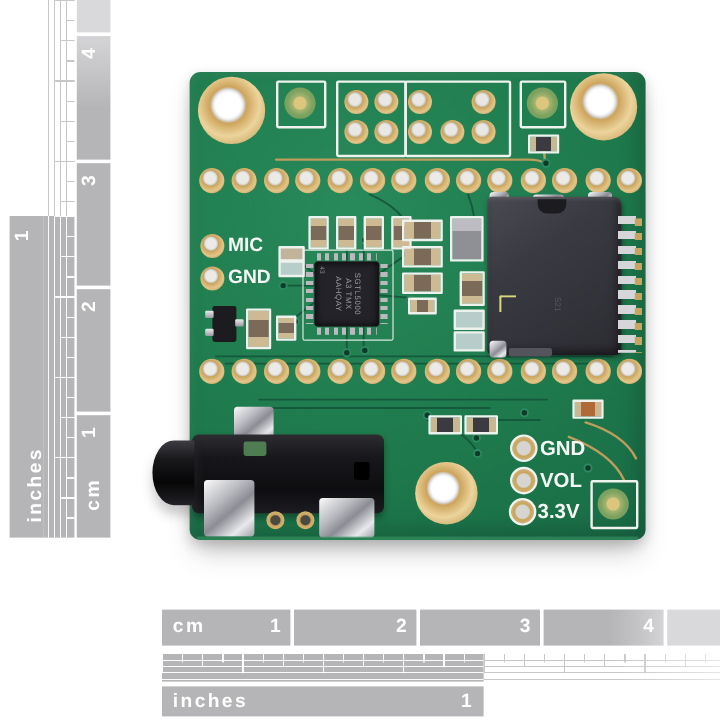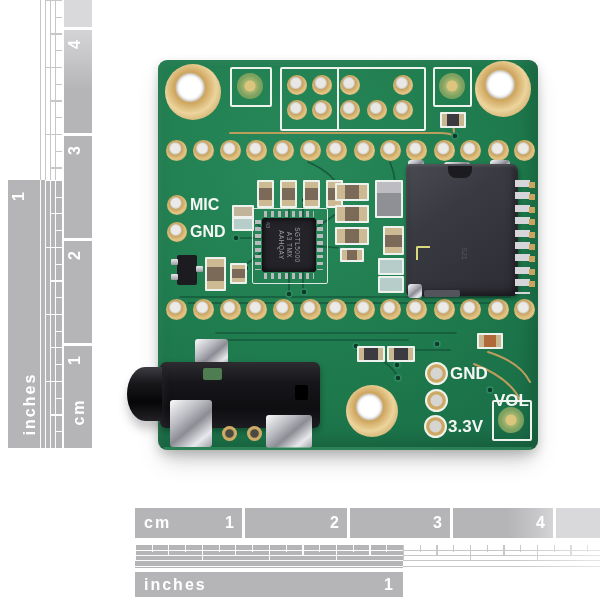--- a/index.html
+++ b/index.html
@@ -262,21 +262,21 @@
 
   <span class="hole" style="left:9px;top:135px;width:20px;height:20px;"></span>
   <span class="hole" style="left:9px;top:162px;width:20px;height:20px;"></span>
   <span class="silk" style="left:32px;top:137px;font-size:16px;">MIC</span>
   <span class="silk" style="left:32px;top:164px;font-size:16px;">GND</span>
 
   <span class="labpad" style="left:267px;top:302px;"></span>
   <span class="labpad" style="left:267px;top:329px;"></span>
   <span class="labpad" style="left:266px;top:355px;"></span>
   <span class="silk" style="left:292px;top:305px;font-size:17px;">GND</span>
-  <span class="silk" style="left:292px;top:332px;font-size:17px;margin-left:44px;">VOL</span>
+  <span class="silk" style="left:292px;top:332px;font-size:17px;">VOL</span>
   <span class="silk" style="left:290px;top:358px;font-size:17px;">3.3V</span>
 
   <div class="silkbox" style="left:94px;top:148px;width:74px;height:74px;border-width:1.5px;opacity:.9;"></div>
   <div class="leads-h" style="left:106px;top:151px;width:50px;"></div>
   <div class="leads-h" style="left:106px;top:213px;width:50px;"></div>
   <div class="leads-v" style="left:97px;top:160px;height:50px;"></div>
   <div class="leads-v" style="left:159px;top:160px;height:50px;"></div>
   <div class="chip">
     <div class="chiptxt">
       <div>

